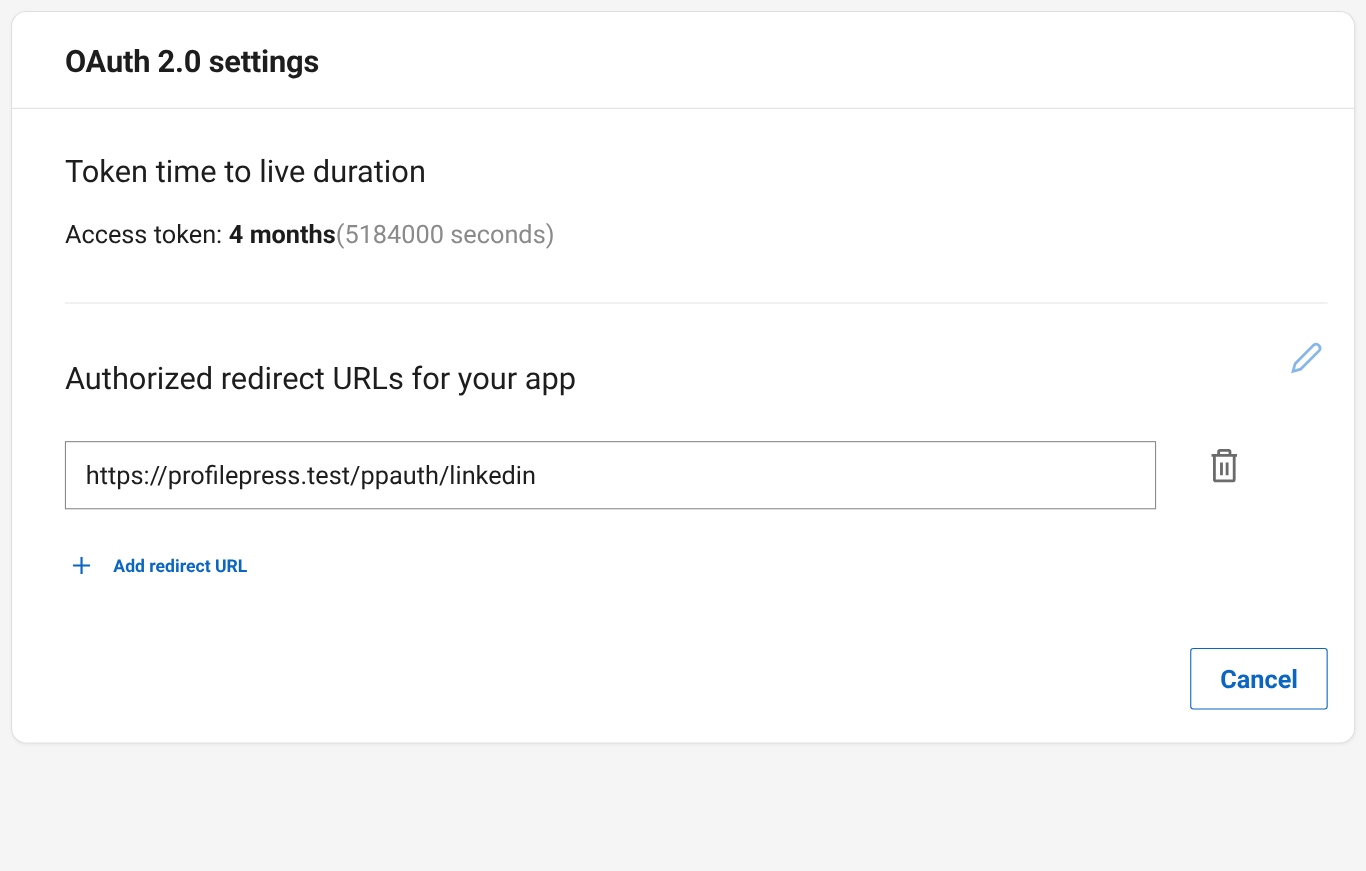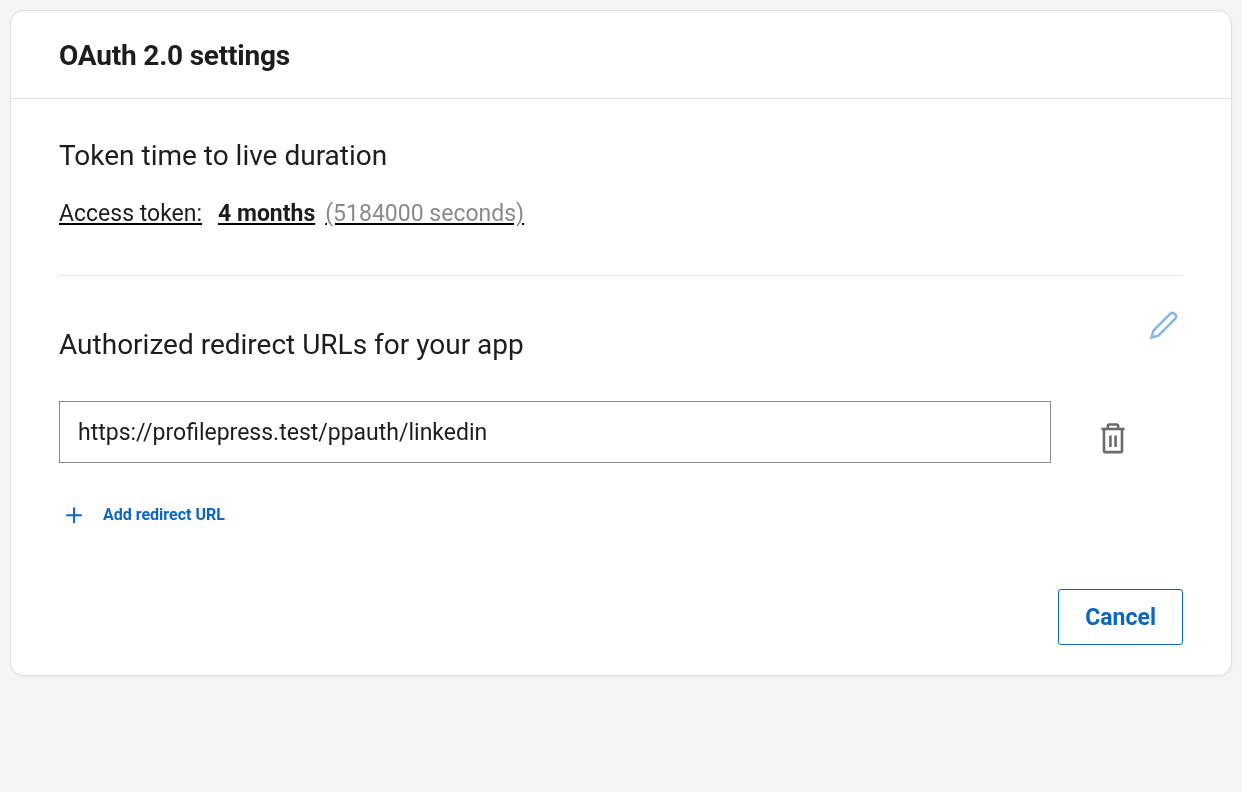--- a/index.html
+++ b/index.html
@@ -19,36 +19,34 @@
       padding: 28px 48px 26px 48px;
       border-bottom: 1px solid #e0e0e0;
     }
     .card-header h1 {
       font-size: 28px;
       font-weight: 700;
       color: #1d1d1d;
       letter-spacing: -0.2px;
     }
     .card-body {
-      padding: 40px 48px 30px 48px;
+      padding: 40px 24px 30px 48px;
     }
     .ttl-title {
       font-size: 28px;
       font-weight: 400;
       color: #1d1d1d;
       margin-bottom: 28px;
     }
     .ttl-line {
       font-size: 23px;
       display: flex;
       align-items: baseline;
-      gap: 10px;
       flex-wrap: wrap;
       margin-bottom: 48px;
-      text-decoration: underline;
     }
     .ttl-label { color: #1d1d1d; font-weight: 400; }
     .ttl-value { color: #1d1d1d; font-weight: 700; margin-left: 6px;}
     .ttl-seconds { color: #8a8a8a; font-weight: 400; }
     .divider {
       border: none;
       border-top: 1px solid #e6e6e6;
       margin: 0 0 48px 0;
     }
     .redirect-heading-row {
@@ -67,21 +65,21 @@
       background: none;
       border: none;
       cursor: pointer;
       padding: 4px;
       color: #86b7e8;
       transform: translateY(-18px);
     }
     .pencil-btn svg { width: 30px; height: 30px; }
     .url-row {
       display: flex;
-      align-items: flex-end;
+      align-items: flex-start;
       gap: 42px;
       margin-bottom: 36px;
     }
     .url-input {
       flex: 0 0 992px;
       height: 62px;
       border: 1px solid #8a8a8a;
       padding: 0 18px;
       font-size: 23px;
       color: #1d1d1d;

